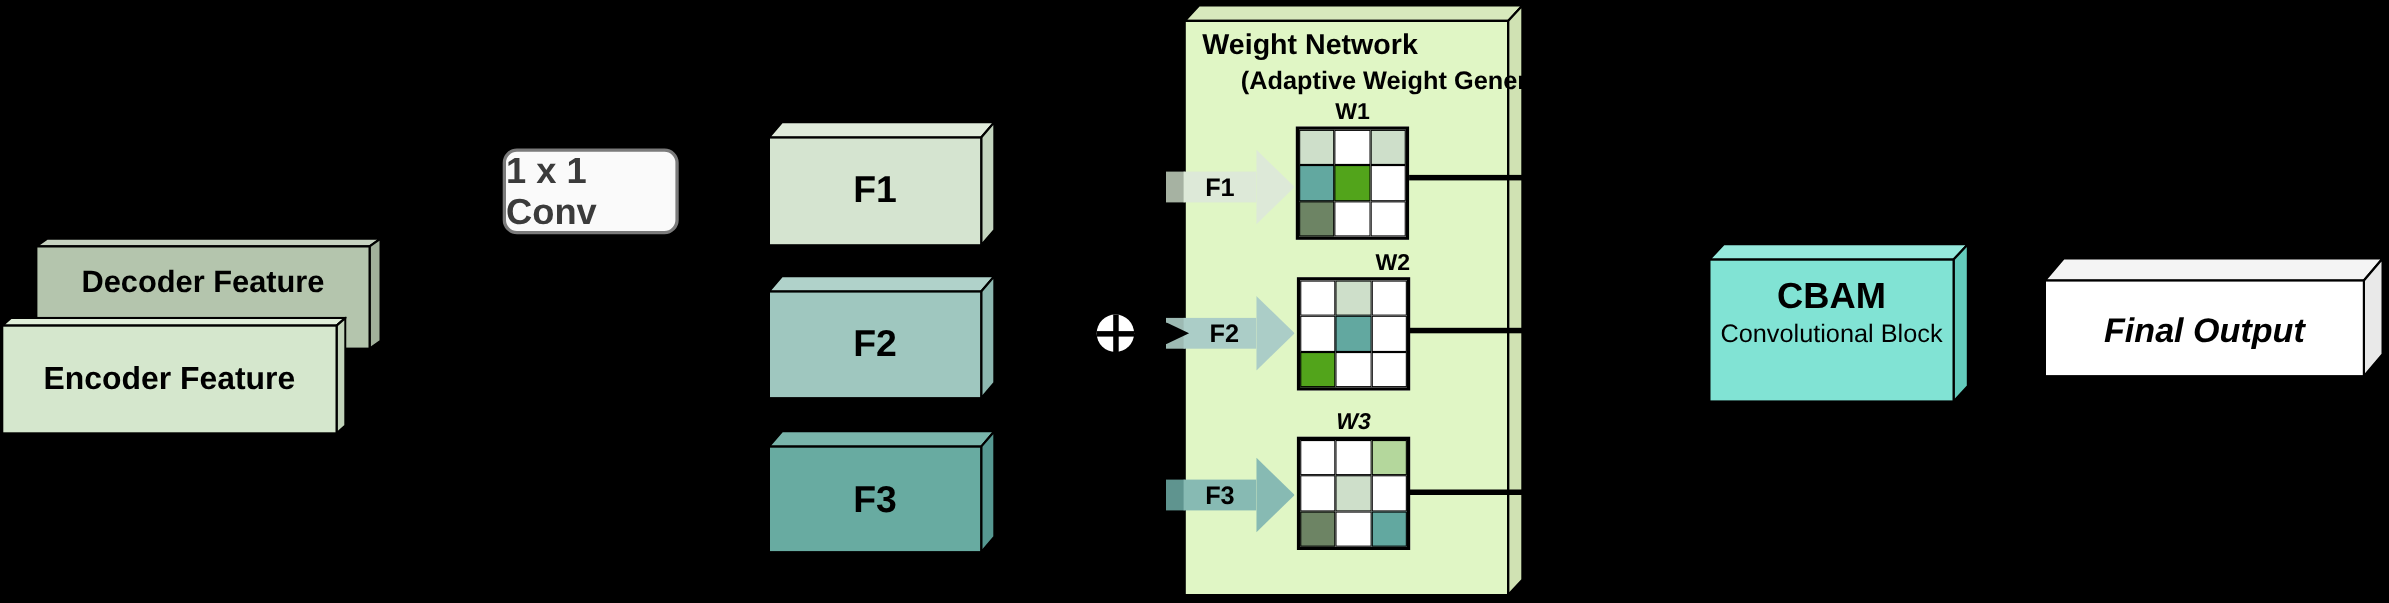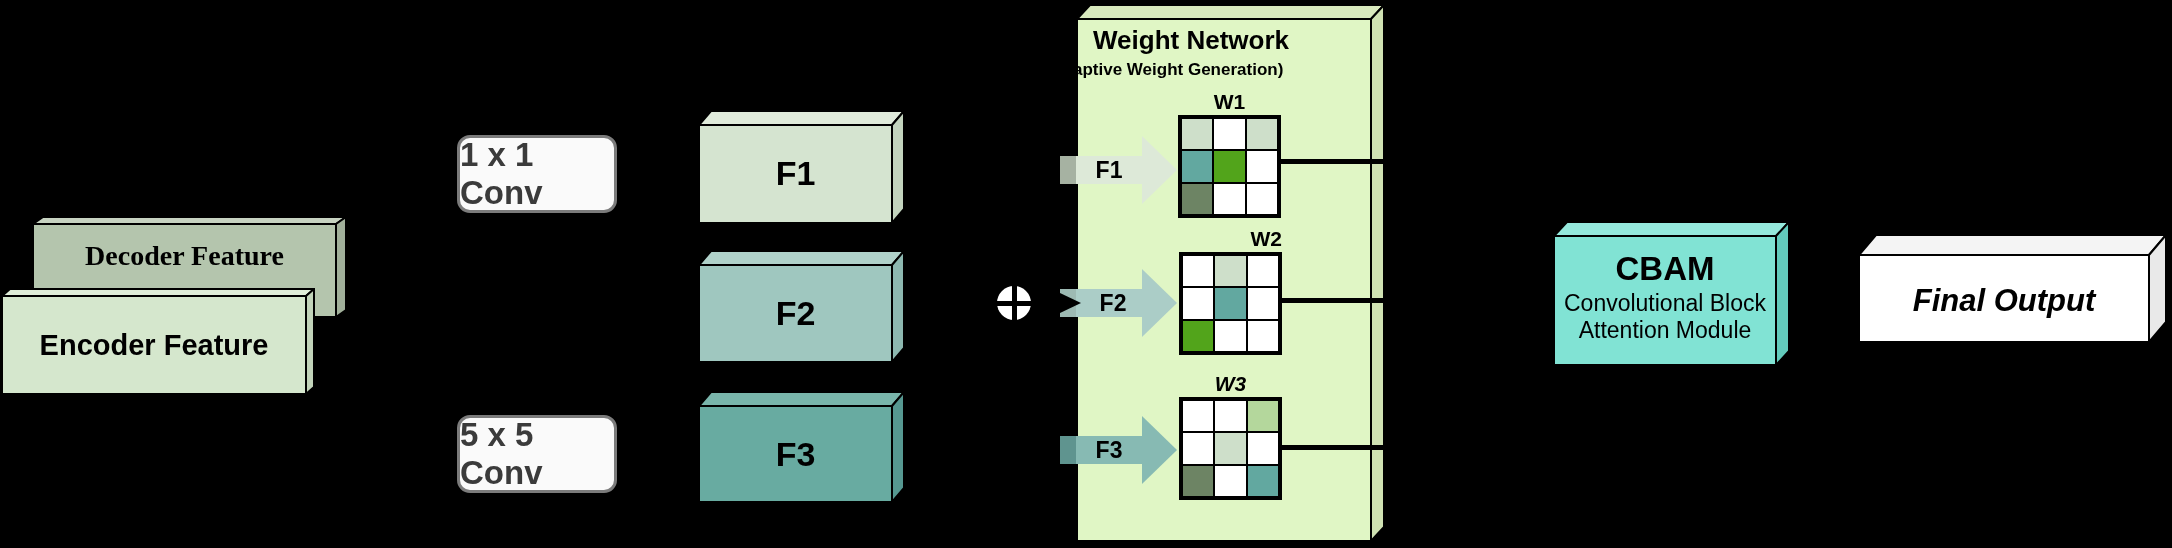--- a/index.html
+++ b/index.html
@@ -38,36 +38,33 @@
 
 <div id="stage">
 
   <div class="box3d" style="left:32px;top:216px;z-index:1;">
       <svg width="315" height="102" viewBox="0 0 315 102">
         <polygon points="1,8 11,1 314,1 304,8" fill="#c7d3c1" stroke="#000" stroke-width="2"></polygon>
         <polygon points="304,8 314,1 314,94 304,101" fill="#a1b09a" stroke="#000" stroke-width="2"></polygon>
         <rect x="1" y="8" width="303" height="93" fill="#b4c5ad" stroke="#000" stroke-width="2"></rect>
       </svg>
     </div>
-  <div class="lbl" style="left:32px;top:240px;width:305px;font-size:28px;z-index:1;font-family:Liberation Serif, serif;">Decoder Feature</div>
+  <div class="lbl" style="left:32px;top:240px;width:305px;font-size:28px;z-index:1;">Decoder Feature</div>
 
   <div class="box3d" style="left:1px;top:288px;z-index:2;">
       <svg width="314" height="107" viewBox="0 0 314 107">
         <polygon points="1,8 9,1 313,1 305,8" fill="#e0eed9" stroke="#000" stroke-width="2"></polygon>
         <polygon points="305,8 313,1 313,99 305,106" fill="#c2d4ba" stroke="#000" stroke-width="2"></polygon>
         <rect x="1" y="8" width="304" height="98" fill="#d5e7cd" stroke="#000" stroke-width="2"></rect>
       </svg>
     </div>
   <div class="lbl" style="left:1px;top:329px;width:306px;font-size:29px;z-index:2;">Encoder Feature</div>
 
   <div class="conv" style="left:457px;top:135px;">
     <span>1 x 1 Conv</span>
-  </div>
-  <div class="conv" style="left:457px;top:415px;">
-    <span>5 x 5 Conv</span>
   </div>
 
   <div class="box3d" style="left:698px;top:110px;">
       <svg width="207" height="114" viewBox="0 0 207 114">
         <polygon points="1,15 13,1 206,1 194,15" fill="#e0ebdb" stroke="#000" stroke-width="2"></polygon>
         <polygon points="194,15 206,1 206,99 194,113" fill="#c3d4be" stroke="#000" stroke-width="2"></polygon>
         <rect x="1" y="15" width="193" height="98" fill="#d5e4d0" stroke="#000" stroke-width="2"></rect>
       </svg>
     </div>
   <div class="lbl" style="left:698px;top:154px;width:195px;font-size:34px;">F1</div>
@@ -93,21 +90,21 @@
   <div class="fusion"></div>
 
   <div class="box3d" style="left:1076px;top:4px;z-index:1;">
       <svg width="309" height="538" viewBox="0 0 309 538">
         <polygon points="1,15 14,1 308,1 295,15" fill="#d8e9bd" stroke="#000" stroke-width="2"></polygon>
         <polygon points="295,15 308,1 308,523 295,537" fill="#d0e2b3" stroke="#000" stroke-width="2"></polygon>
         <rect x="1" y="15" width="294" height="522" fill="#e0f6c5" stroke="#000" stroke-width="2"></rect>
       </svg>
     </div>
   <div class="lbl" style="left:1043px;top:26px;width:296px;font-size:26px;z-index:2;">Weight Network</div>
-  <div class="lbl" style="left:1016px;top:60px;width:296px;font-size:17px;z-index:2;">(Adaptive Weight Generation)</div>
+  <div class="lbl" style="left:1128px;top:60px;width:296px;font-size:23px;z-index:2;">(Adaptive Weight Generation)</div>
 
   <div class="lbl" style="left:1178px;top:90px;width:103px;font-size:21px;z-index:2;">W1</div>
   <div class="wgrid" style="left:1178px;top:115px;z-index:2;">
       <div class="wcell" style="background-color: rgb(206, 223, 202);"></div>
       <div class="wcell" style="background-color: rgb(255, 255, 255);"></div>
       <div class="wcell" style="background-color: rgb(206, 223, 202);"></div>
       <div class="wcell" style="background-color: rgb(98, 168, 160);"></div>
       <div class="wcell" style="background-color: rgb(82, 164, 27);"></div>
       <div class="wcell" style="background-color: rgb(255, 255, 255);"></div>
       <div class="wcell" style="background-color: rgb(109, 132, 100);"></div>
@@ -163,21 +160,20 @@
 
   <div class="box3d" style="left:1553px;top:221px;">
       <svg width="237" height="145" viewBox="0 0 237 145">
         <polygon points="1,15 14,1 236,1 223,15" fill="#95e9dc" stroke="#000" stroke-width="2"></polygon>
         <polygon points="223,15 236,1 236,130 223,144" fill="#63cbbc" stroke="#000" stroke-width="2"></polygon>
         <rect x="1" y="15" width="222" height="129" fill="#81e3d4" stroke="#000" stroke-width="2"></rect>
       </svg>
     </div>
   <div class="lbl" style="left:1553px;top:290px;width:224px;font-size:23px;font-weight:normal;">Convolutional Block</div>
   <div class="lbl" style="left:1553px;top:250px;width:224px;font-size:33px;">CBAM</div>
-  <div class="lbl" style="left:1553px;top:317px;width:224px;font-size:23px;font-weight:normal;">Attention Module</div>
 
   <div class="box3d" style="left:1858px;top:234px;">
       <svg width="309" height="109" viewBox="0 0 309 109">
         <polygon points="1,21 18,1 308,1 291,21" fill="#f4f4f4" stroke="#000" stroke-width="2"></polygon>
         <polygon points="291,21 308,1 308,88 291,108" fill="#e9e9e9" stroke="#000" stroke-width="2"></polygon>
         <rect x="1" y="21" width="290" height="87" fill="#ffffff" stroke="#000" stroke-width="2"></rect>
       </svg>
     </div>
   <div class="lbl" style="left:1858px;top:283px;width:292px;font-size:31px;font-style:italic;">Final Output</div>
 

